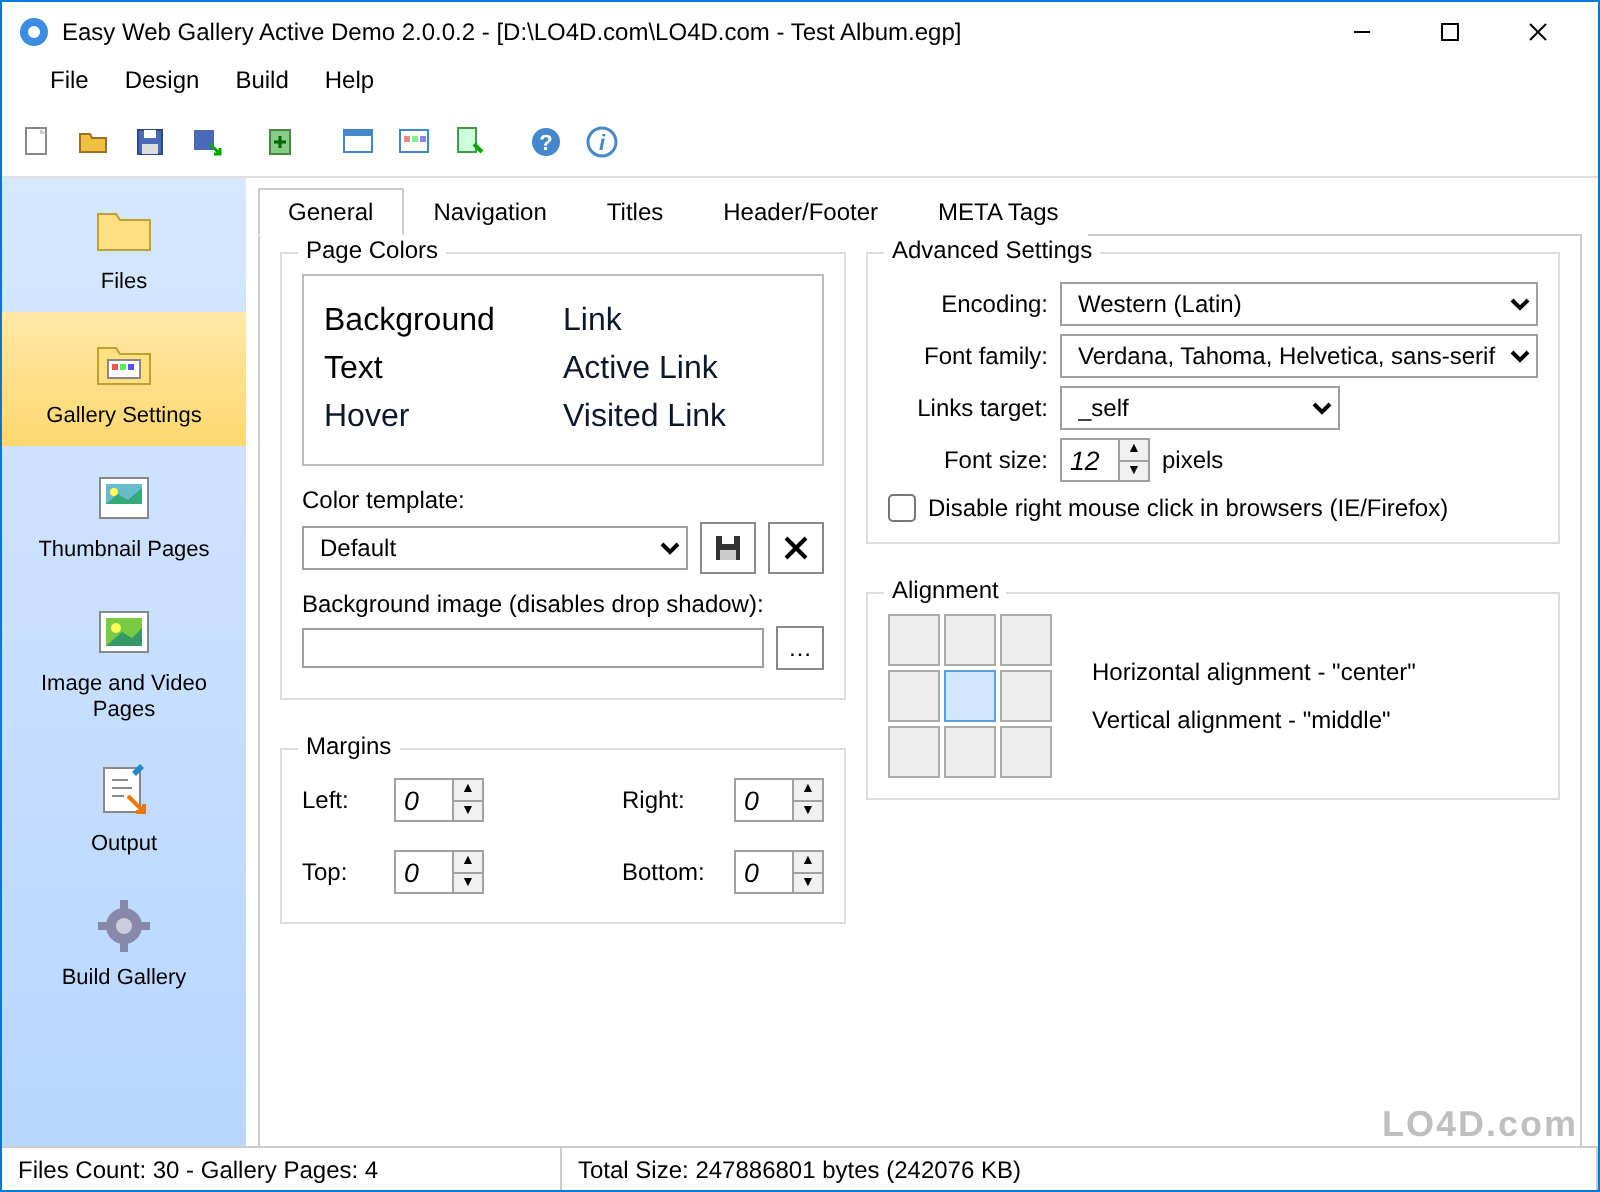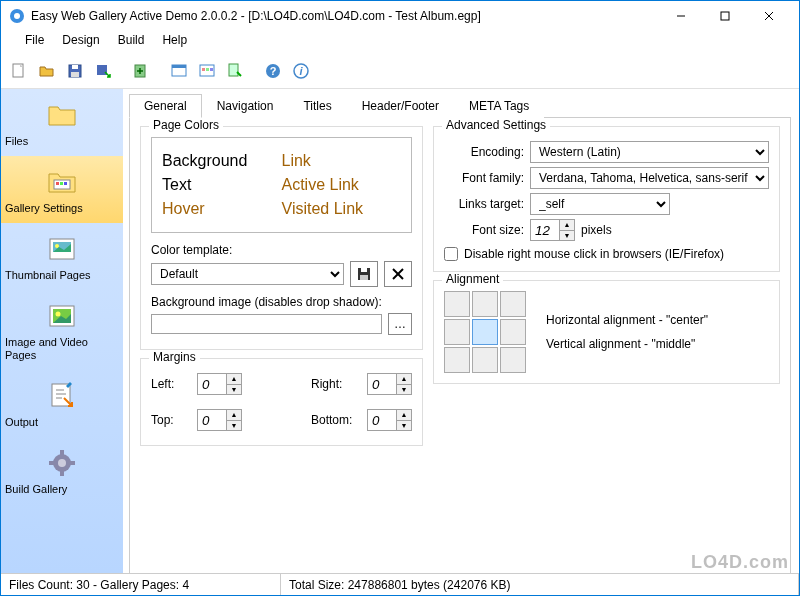--- a/index.html
+++ b/index.html
@@ -9,38 +9,38 @@
 .titlebar .app-icon { width: 16px; height: 16px; margin-right: 6px; }
 .titlebar .title { flex: 1; font-size: 12px; }
 .titlebar .winbtn { width: 44px; height: 30px; display: flex; align-items: center; justify-content: center; cursor: pointer; }
 .menubar { height: 22px; display: flex; align-items: flex-start; padding: 0 16px; gap: 2px; }
 .menubar .menu-item { padding: 2px 8px; cursor: pointer; }
 .toolbar { height: 36px; display: flex; align-items: center; padding: 0 4px; gap: 0; border-bottom: 1px solid #e0e0e0; }
 .toolbar .tbtn { width: 28px; height: 28px; display: flex; align-items: center; justify-content: center; cursor: pointer; border: 1px solid transparent; }
 .toolbar .sep { width: 10px; }
 .body { flex: 1; display: flex; overflow: hidden; }
 .sidebar { width: 122px; background: linear-gradient(to bottom, #d6e7ff, #b8d6ff); display: flex; flex-direction: column; }
-.side-item { padding: 10px 4px 8px; text-align: left; cursor: pointer; }
+.side-item { padding: 10px 4px 8px; text-align: center; cursor: pointer; }
 .side-item.active { background: linear-gradient(to bottom, #ffe9a8, #ffd76e); }
 .side-item .side-icon { width: 32px; height: 32px; margin: 0 auto 4px; display: block; }
 .side-item .side-label { font-size: 11px; line-height: 13px; }
 .content { flex: 1; padding: 4px 8px 4px 6px; overflow: hidden; }
 .tabs { display: flex; border-bottom: 1px solid #ccc; }
 .tab { padding: 4px 14px; border: 1px solid transparent; border-bottom: none; cursor: pointer; font-size: 12px; position: relative; top: 1px; background: #fff; }
 .tab.active { border-color: #ccc; border-bottom: 1px solid #fff; }
 .tabpane { border: 1px solid #ccc; border-top: none; padding: 8px 10px; height: 462px; display: flex; gap: 10px; }
 .col { display: flex; flex-direction: column; }
 .col.left { width: 290px; }
 .col.right { flex: 1; }
-.group { border: 1px solid #ddd; padding: 10px 10px 10px; margin-bottom: 8px; position: relative; }
+.group { border: 1px solid #ddd; padding: 10px 10px 10px; margin-bottom: 24px; position: relative; }
 .group-title { position: absolute; top: -9px; left: 8px; background: #fff; padding: 0 4px; font-size: 12px; }
 .color-grid { border: 1px solid #bbb; padding: 8px 10px; }
 .color-row { display: flex; margin: 6px 0; }
 .color-cell { width: 50%; font-size: 16px; }
-.color-cell.link { color: #a16207; }
+.color-cell.link { color: #0f172a; }
 .lbl { font-size: 12px; }
 .field-row { display: flex; align-items: center; margin: 4px 0; gap: 6px; }
 .field-row .flabel { width: 80px; text-align: right; }
 select, input[type=text] { font-family: inherit; font-size: 12px; padding: 2px 4px; border: 1px solid #a0a0a0; background: #fff; }
 .spin { display: inline-flex; align-items: stretch; border: 1px solid #a0a0a0; height: 22px; }
 .spin input { border: none; width: 28px; text-align: left; padding: 0 4px; outline: none; font-style: italic; }
 .spin .spinbtns { display: flex; flex-direction: column; width: 15px; border-left: 1px solid #a0a0a0; }
 .spin .sb { flex: 1; font-size: 7px; display: flex; align-items: center; justify-content: center; background: #f0f0f0; cursor: pointer; }
 .spin .sb:first-child { border-bottom: 1px solid #a0a0a0; }
 .icon-btn { width: 28px; height: 26px; border: 1px solid #888; background: #fff; display: inline-flex; align-items: center; justify-content: center; cursor: pointer; }

